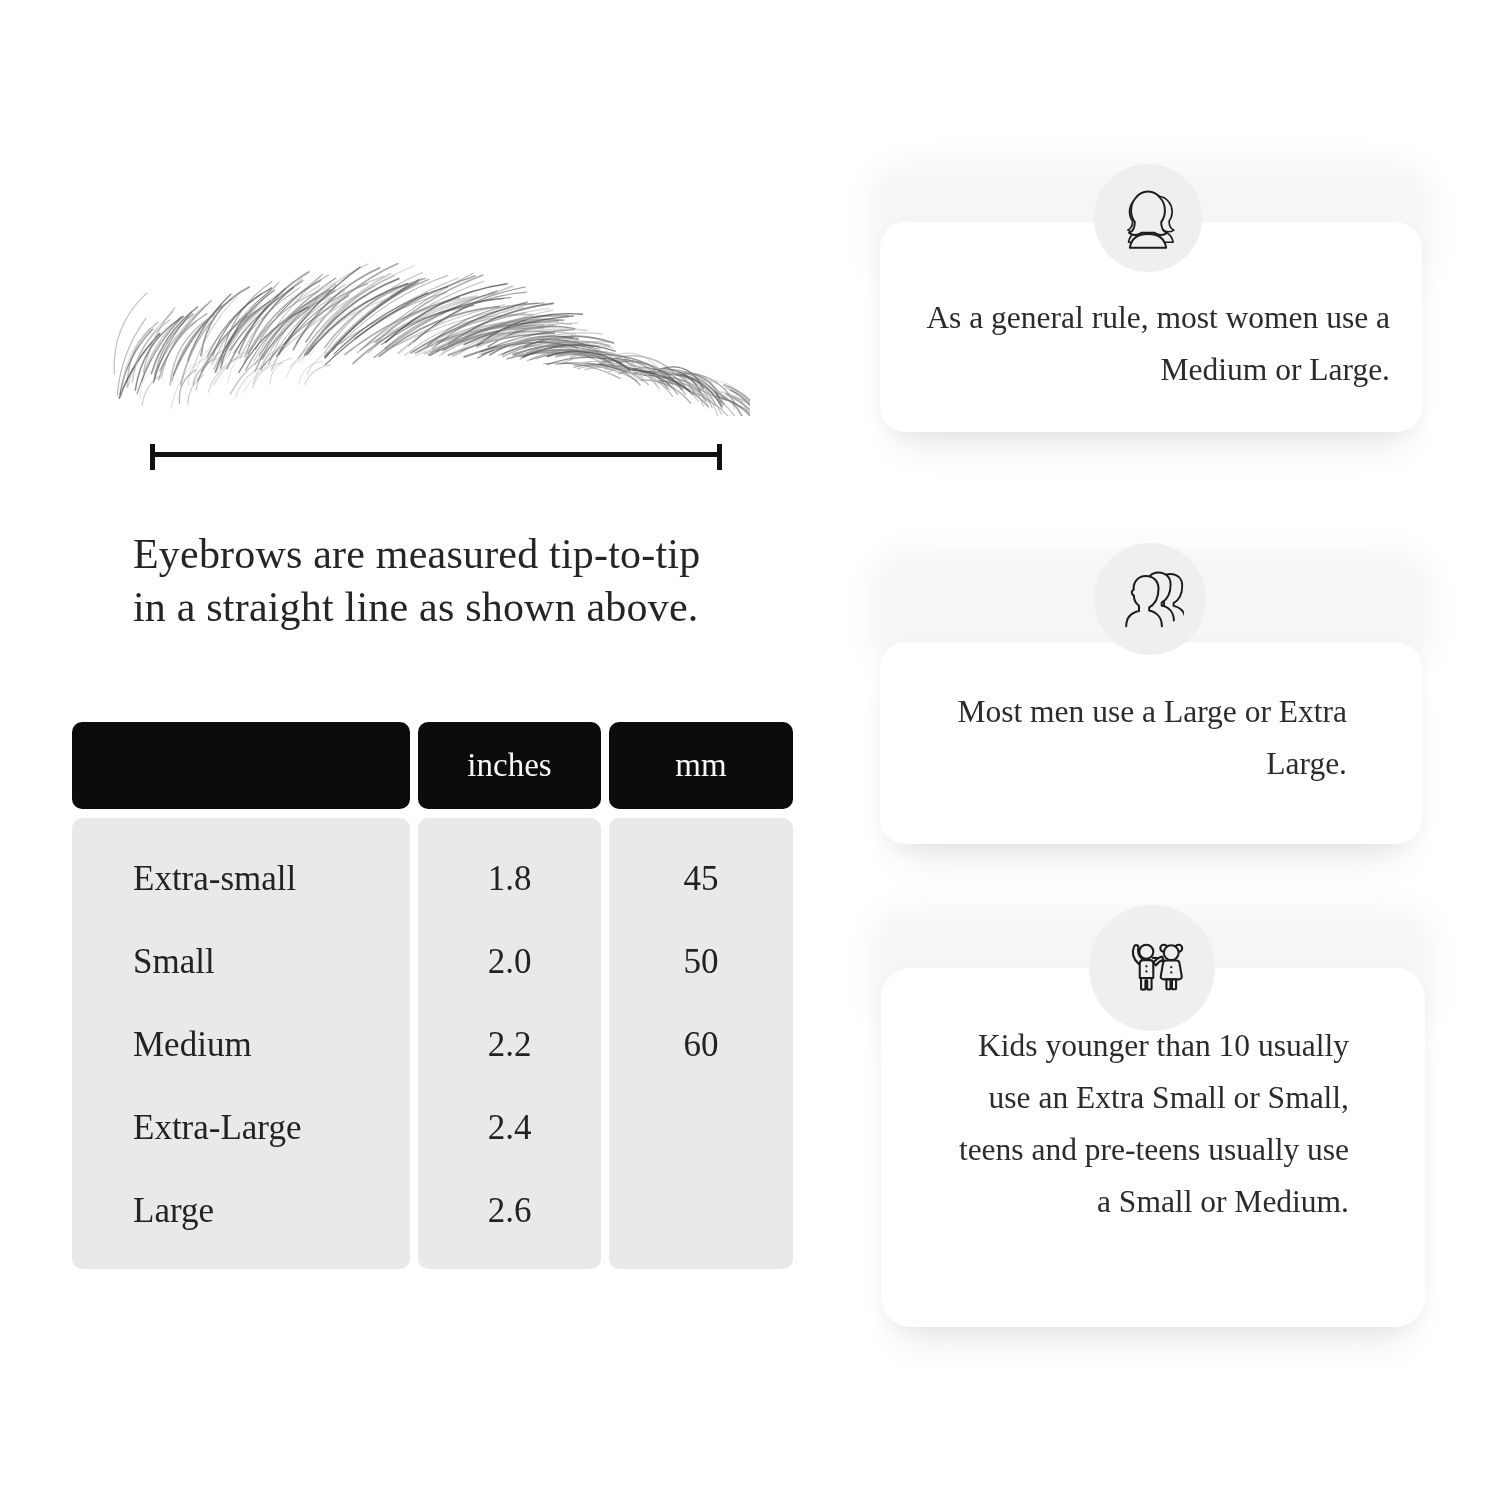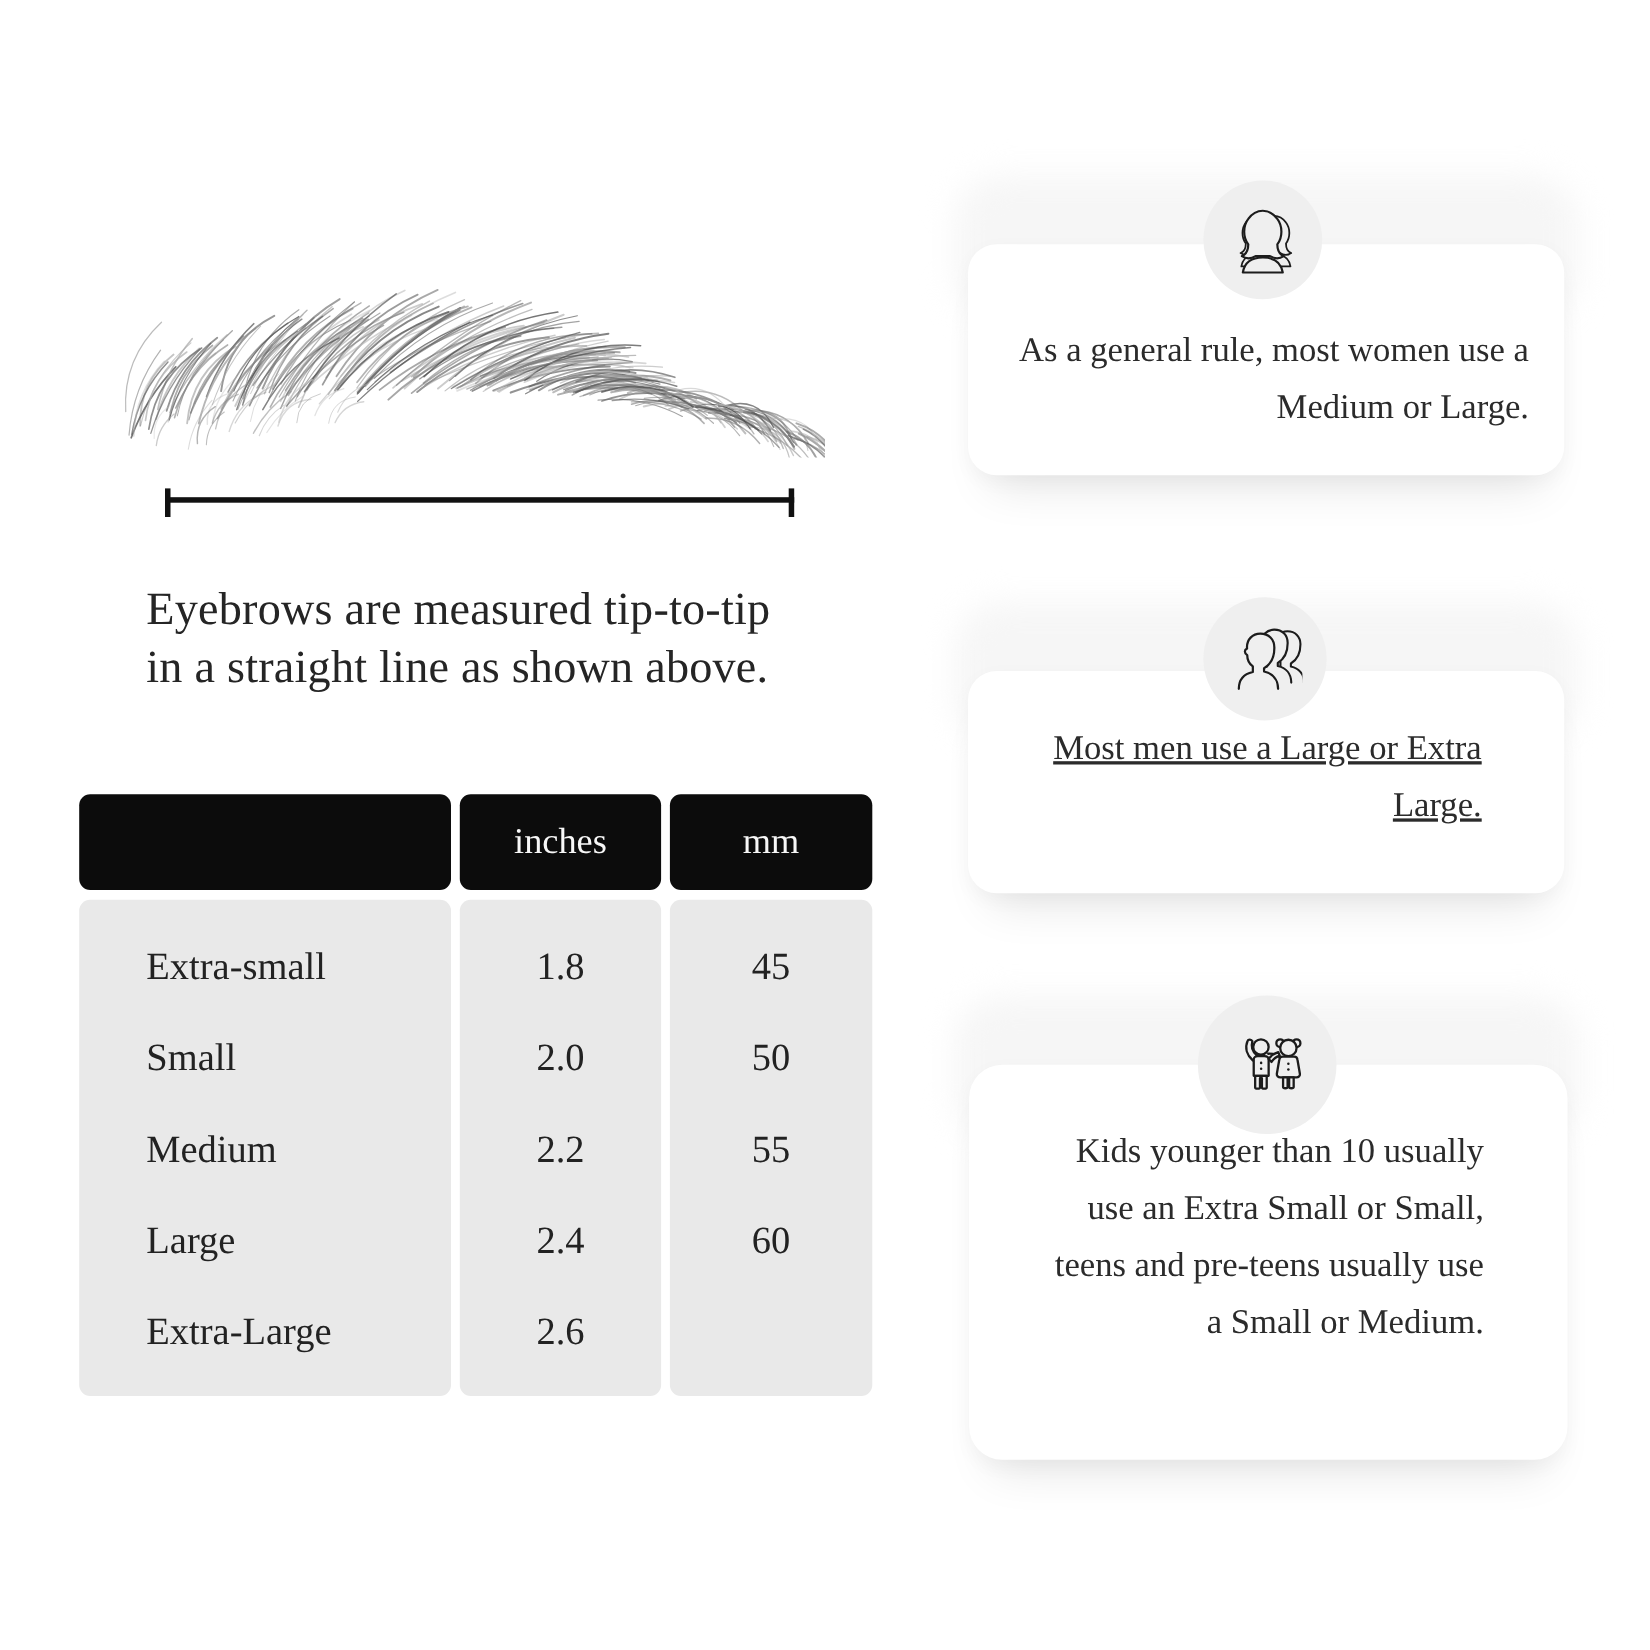--- a/index.html
+++ b/index.html
@@ -342,42 +342,41 @@
     <span>in a straight line as shown above.</span>
   </div>
 
   <div class="thead col-size">
     <span></span>
   </div>
   <div class="tbody col-size">
     <div class="trow">Extra-small</div>
     <div class="trow">Small</div>
     <div class="trow">Medium</div>
+    <div class="trow">Extra-Large</div>
     <div class="trow">Large</div>
-    <div class="trow">Extra-Large</div>
   </div>
 
   <div class="thead col-in">
     <span>inches</span>
   </div>
   <div class="tbody col-in">
     <div class="trow">1.8</div>
     <div class="trow">2.0</div>
     <div class="trow">2.2</div>
     <div class="trow">2.4</div>
     <div class="trow">2.6</div>
   </div>
 
   <div class="thead col-mm">
     <span>mm</span>
   </div>
   <div class="tbody col-mm">
     <div class="trow">45</div>
     <div class="trow">50</div>
-    <div class="trow">55</div>
     <div class="trow">60</div>
   </div>
 
   <div class="halo" style="left:868px;top:160px;width:566px;height:130px;"></div>
   <div class="card" style="left:880px;top:222px;width:542px;height:210px;">
     <p style="max-width:478px;padding-top:70px;">As a general rule, most women use a Medium or Large.</p>
   </div>
   <div class="icon-circle" style="left:1094px;top:164px;width:108px;height:108px;">
     <svg width="66" height="66" viewBox="0 0 80 80">
 
@@ -392,21 +391,21 @@
       </g>
 
       <g transform="translate(9,6)">
         <path class="ic-stroke" d="M8,52 C13,50 15,45 15,39 C9,31 9,19 15,11 C20,4 27,2 31,2 C35,2 42,4 47,11 C53,19 53,31 47,39 C47,45 49,50 54,52 C49,55.5 43,54.5 39,52 L23,52 C19,54.5 13,55.5 8,52 Z"></path>
         <path class="ic-stroke" d="M9,70 C11,58 20,53.5 31,53.5 C42,53.5 51,58 53,70 Z"></path>
       </g>
     </svg>
   </div>
 
   <div class="halo" style="left:868px;top:548px;width:566px;height:126px;"></div>
-  <div class="card" style="left:880px;top:610px;width:542px;height:202px;text-decoration:underline;">
+  <div class="card" style="left:880px;top:642px;width:542px;height:202px;">
     <p style="max-width:392px;padding-top:44px;">Most men use a Large or Extra Large.</p>
   </div>
   <div class="icon-circle" style="left:1094px;top:543px;width:112px;height:112px;">
     <svg width="68" height="68" viewBox="0 0 80 80">
 
       <g transform="translate(37,4) scale(0.93)">
         <path class="ic-stroke" d="M6,66 C6,56 12,50 21,48 L21,42 C17,39 15,34 15,30 C13.5,29 12.5,28 12.5,26 C12.5,24.2 13.5,23.8 14.8,23 C14,13 21,7 29,7 C38,7 44,13 44,22 C44,32 40,40 33,44 L33,47.5 C42,49.5 48,56 48,66"></path>
       </g>
 
       <g transform="translate(22,2) scale(0.96)">

